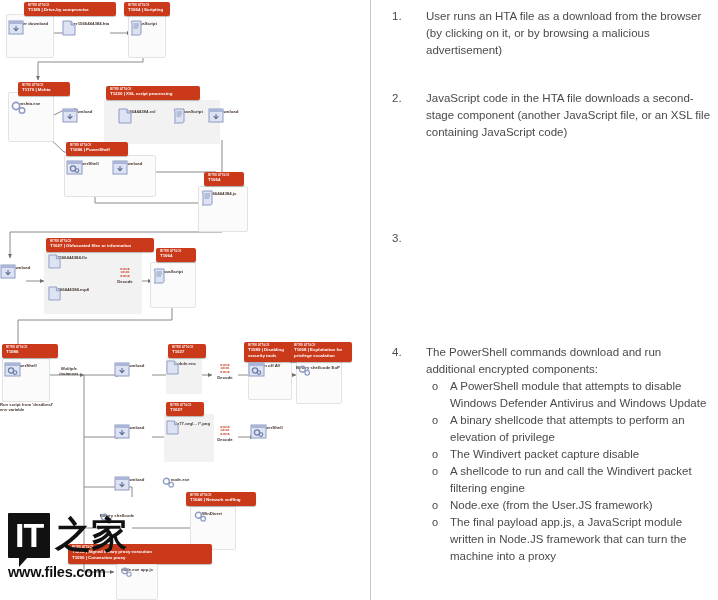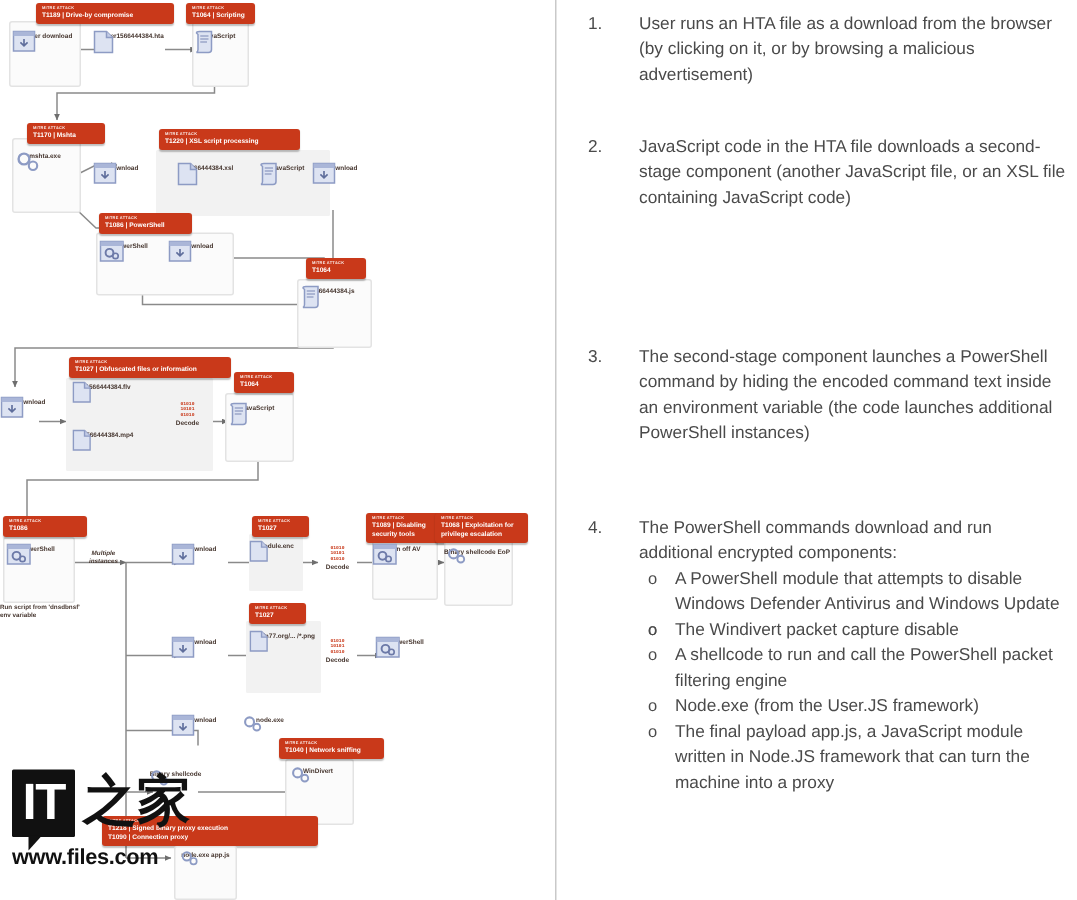--- a/index.html
+++ b/index.html
@@ -489,32 +489,31 @@
       <div class="body">User runs an HTA file as a download from the browser   (by clicking on it, or by browsing a malicious advertisement)</div>
     </div>
 
     <div class="step" style="top:90px;">
       <div class="num">2.</div>
       <div class="body">JavaScript code in the HTA file downloads a second-stage component (another JavaScript file, or an XSL file containing JavaScript code)</div>
     </div>
 
     <div class="step" style="top:230px;">
       <div class="num">3.</div>
-      <div class="body">The second-stage component launches a PowerShell command by hiding the encoded command text inside an environment variable (the code launches additional PowerShell instances)</div>
     </div>
 
     <div class="step" style="top:344px;">
       <div class="num">4.</div>
       <div class="body">
         <div>The PowerShell commands download and run additional encrypted components:</div>
         <ul class="sublist">
           <li><span class="bullet">o</span><span>A PowerShell module that attempts to disable Windows Defender Antivirus   and Windows Update</span></li>
-          <li><span class="bullet">o</span></li>
+          <li><span class="bullet">o</span><span>A binary shellcode that attempts to perform an elevation of privilege</span></li>
           <li><span class="bullet">o</span><span>The Windivert packet capture disable</span></li>
-          <li><span class="bullet">o</span><span>A shellcode to run and call the PowerShell packet filtering engine</span></li>
+          <li><span class="bullet">o</span><span>A shellcode to run and call the Windivert packet filtering engine</span></li>
           <li><span class="bullet">o</span><span>Node.exe (from the User.JS framework)</span></li>
           <li><span class="bullet">o</span><span>The final payload app.js, a JavaScript module written in Node.JS framework that can turn the machine into a proxy</span></li>
         </ul>
       </div>
     </div>
   </div>
 
 </div>
 
 </body></html>

